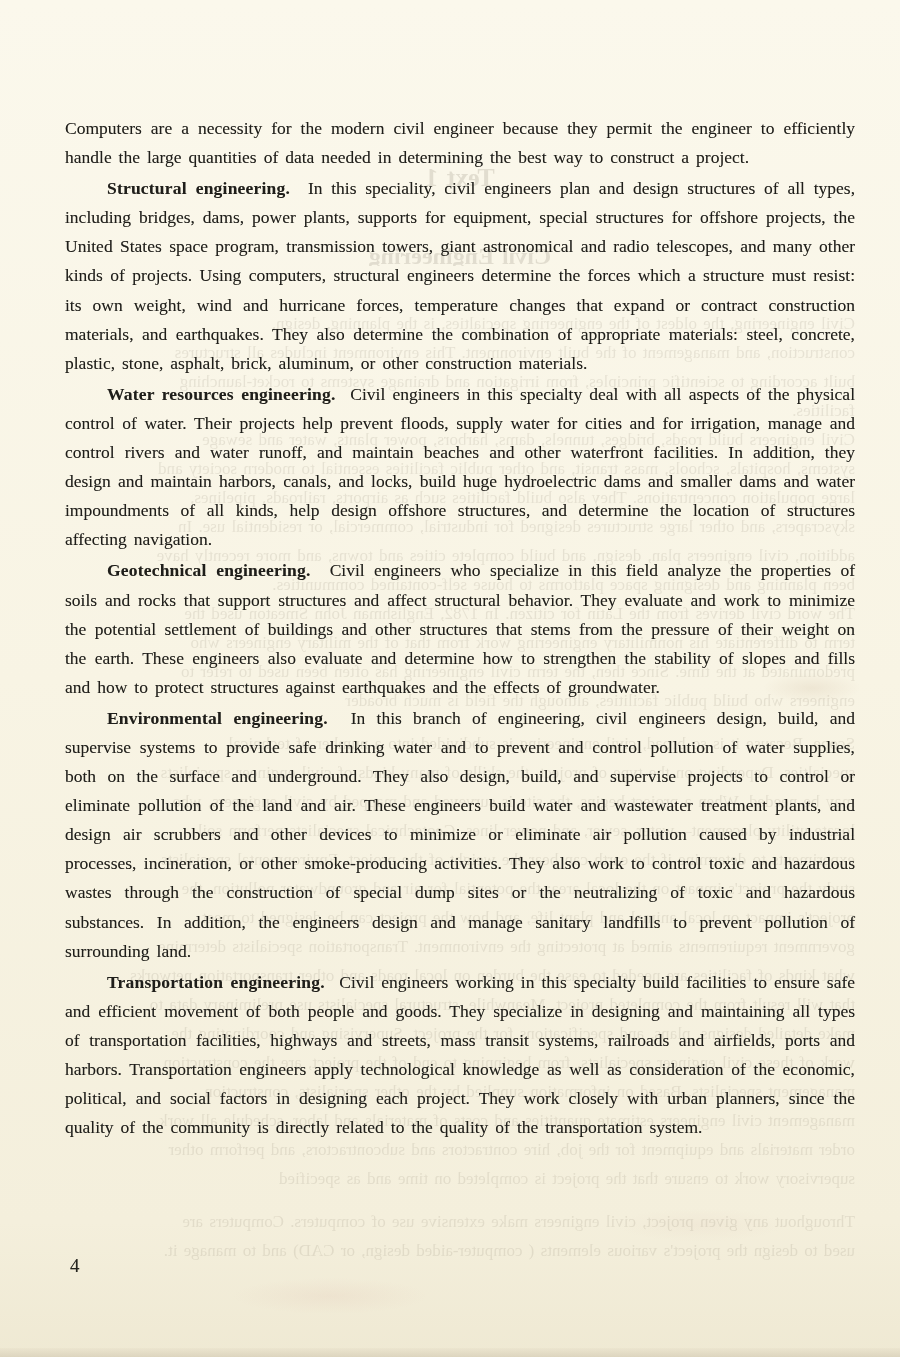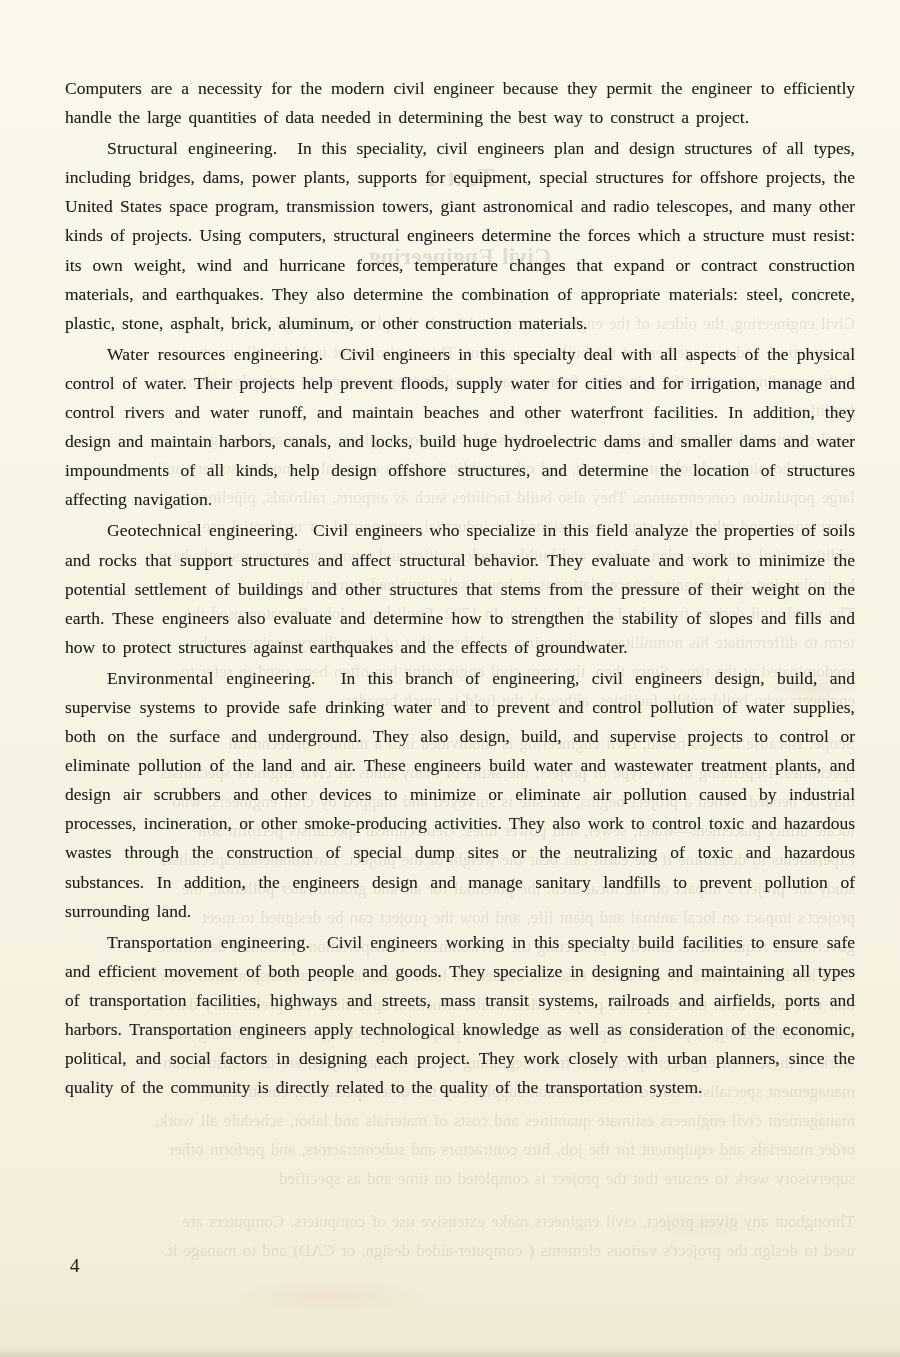--- a/index.html
+++ b/index.html
@@ -60,23 +60,24 @@
     text-align: justify;
     word-spacing: 2.6px;
     text-shadow: 0 0 0.4px rgba(30,28,24,0.35);
   }
   .para {
     margin: 0 0 2px 0;
     text-indent: 42px;
   }
   .para.no-indent {
     text-indent: 0;
+    margin-top: 40px;
   }
   .para-heading {
-    font-weight: normal;
+    font-weight: bold;
     letter-spacing: 0.2px;
   }
   .page-number {
     position: absolute;
     left: 70px;
     top: 1255px;
     z-index: 2;
     font-size: 19px;
     color: #26251f;
     text-shadow: 0 0 0.4px rgba(30,28,24,0.35);

